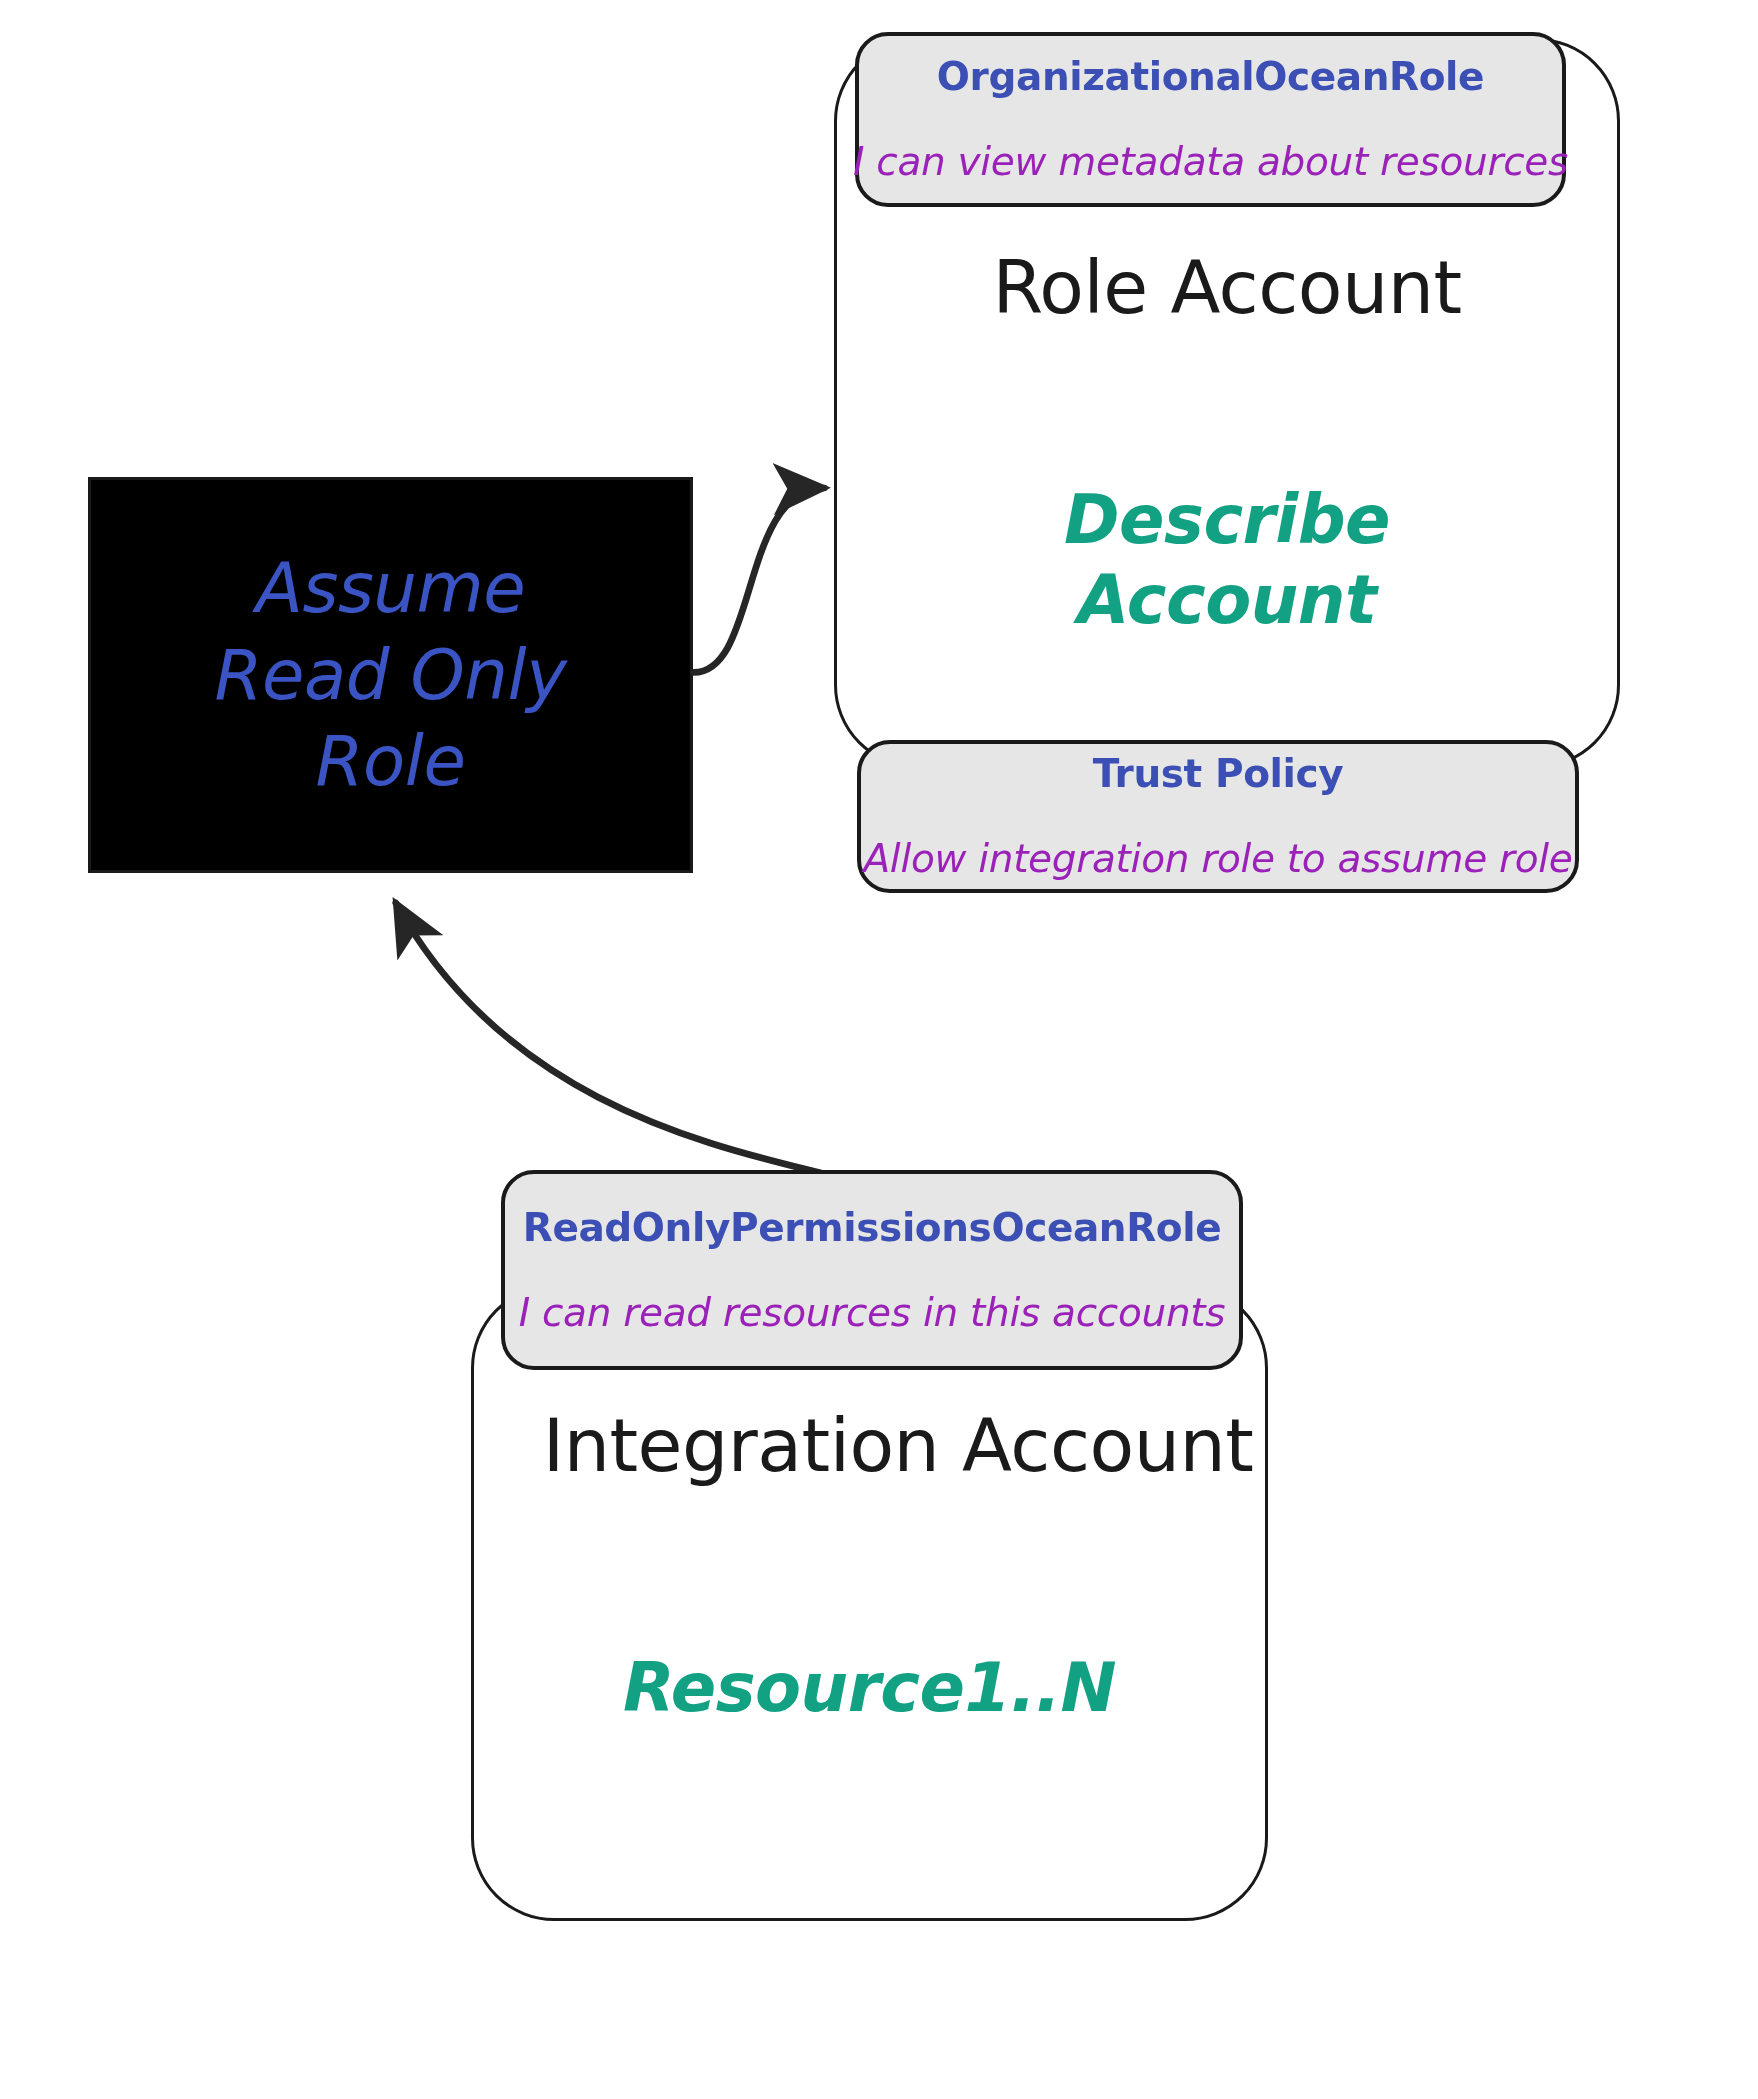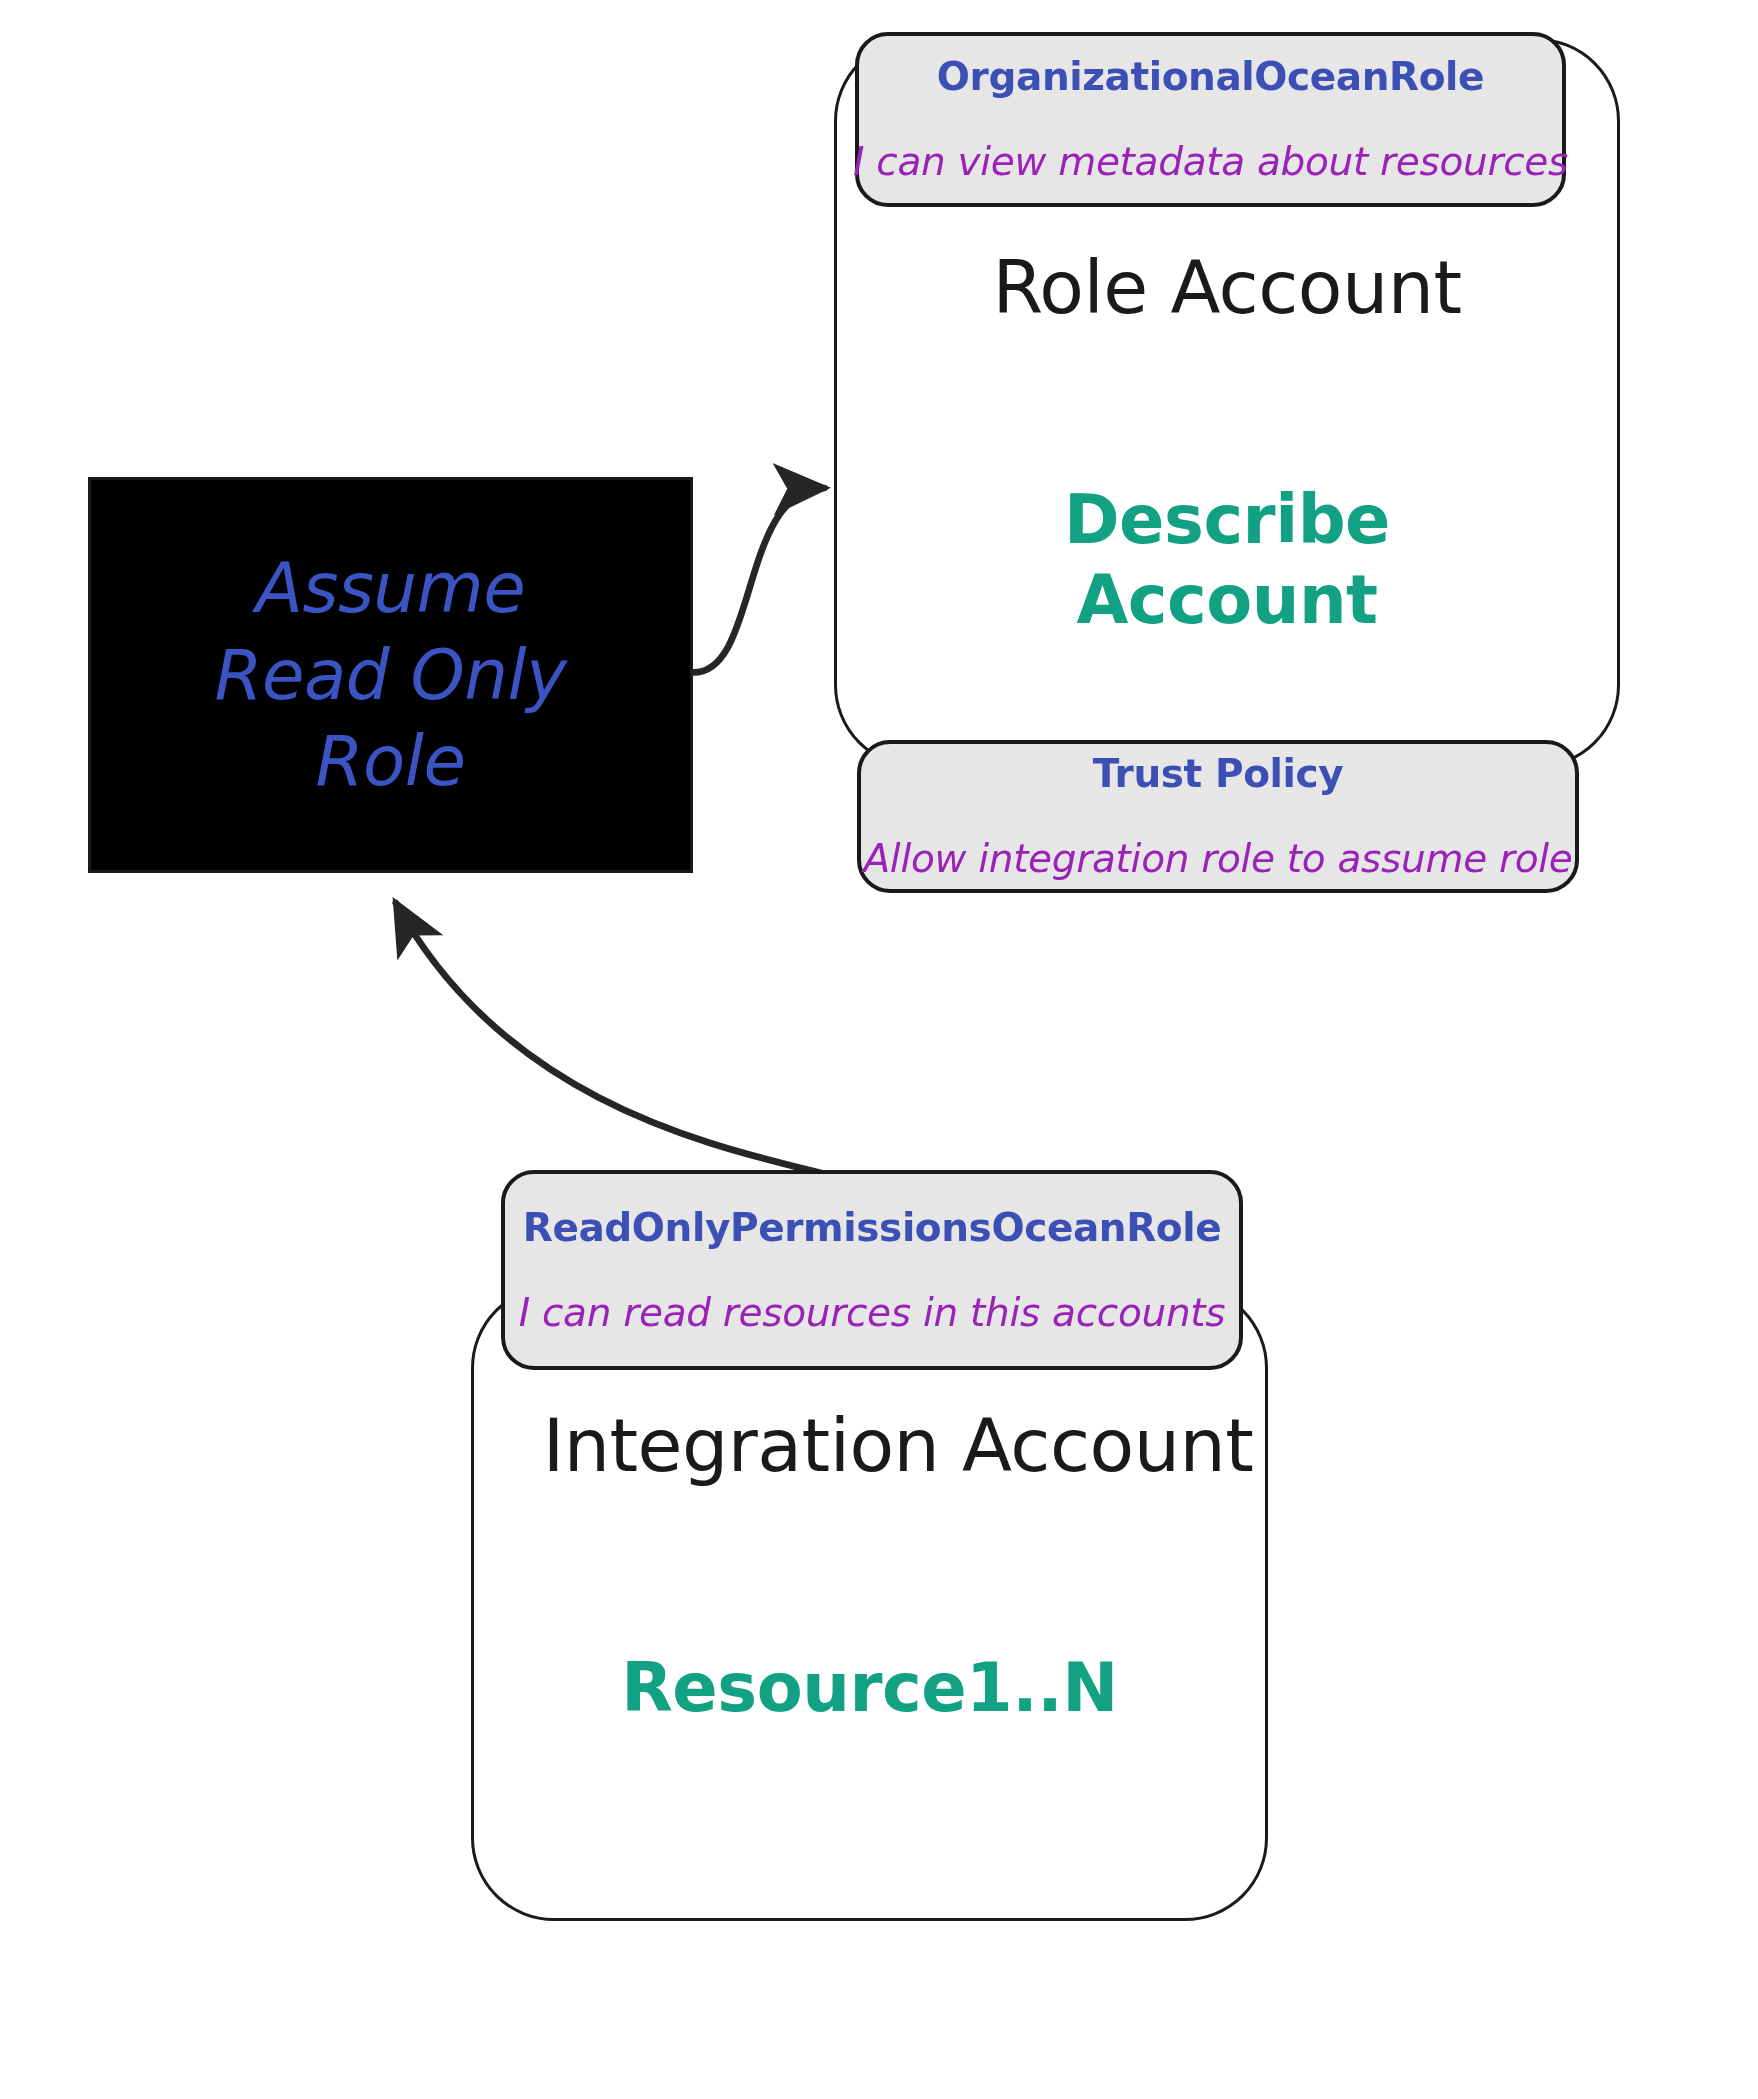--- a/index.html
+++ b/index.html
@@ -128,20 +128,21 @@
   .acct-resource {
     position: absolute;
     text-align: center;
     color: #13a184;
     font-weight: bold;
     font-size: 67px;
     line-height: 1.2;
     letter-spacing: -0.5px;
     z-index: 3;
     white-space: pre-line;
+    font-style: italic;
   }
   #root-account-resource {
     left: 834px;
     top: 480px;
     width: 786px;
   }
   #integration-account-resource {
     left: 471px;
     top: 1648px;
     width: 797px;

